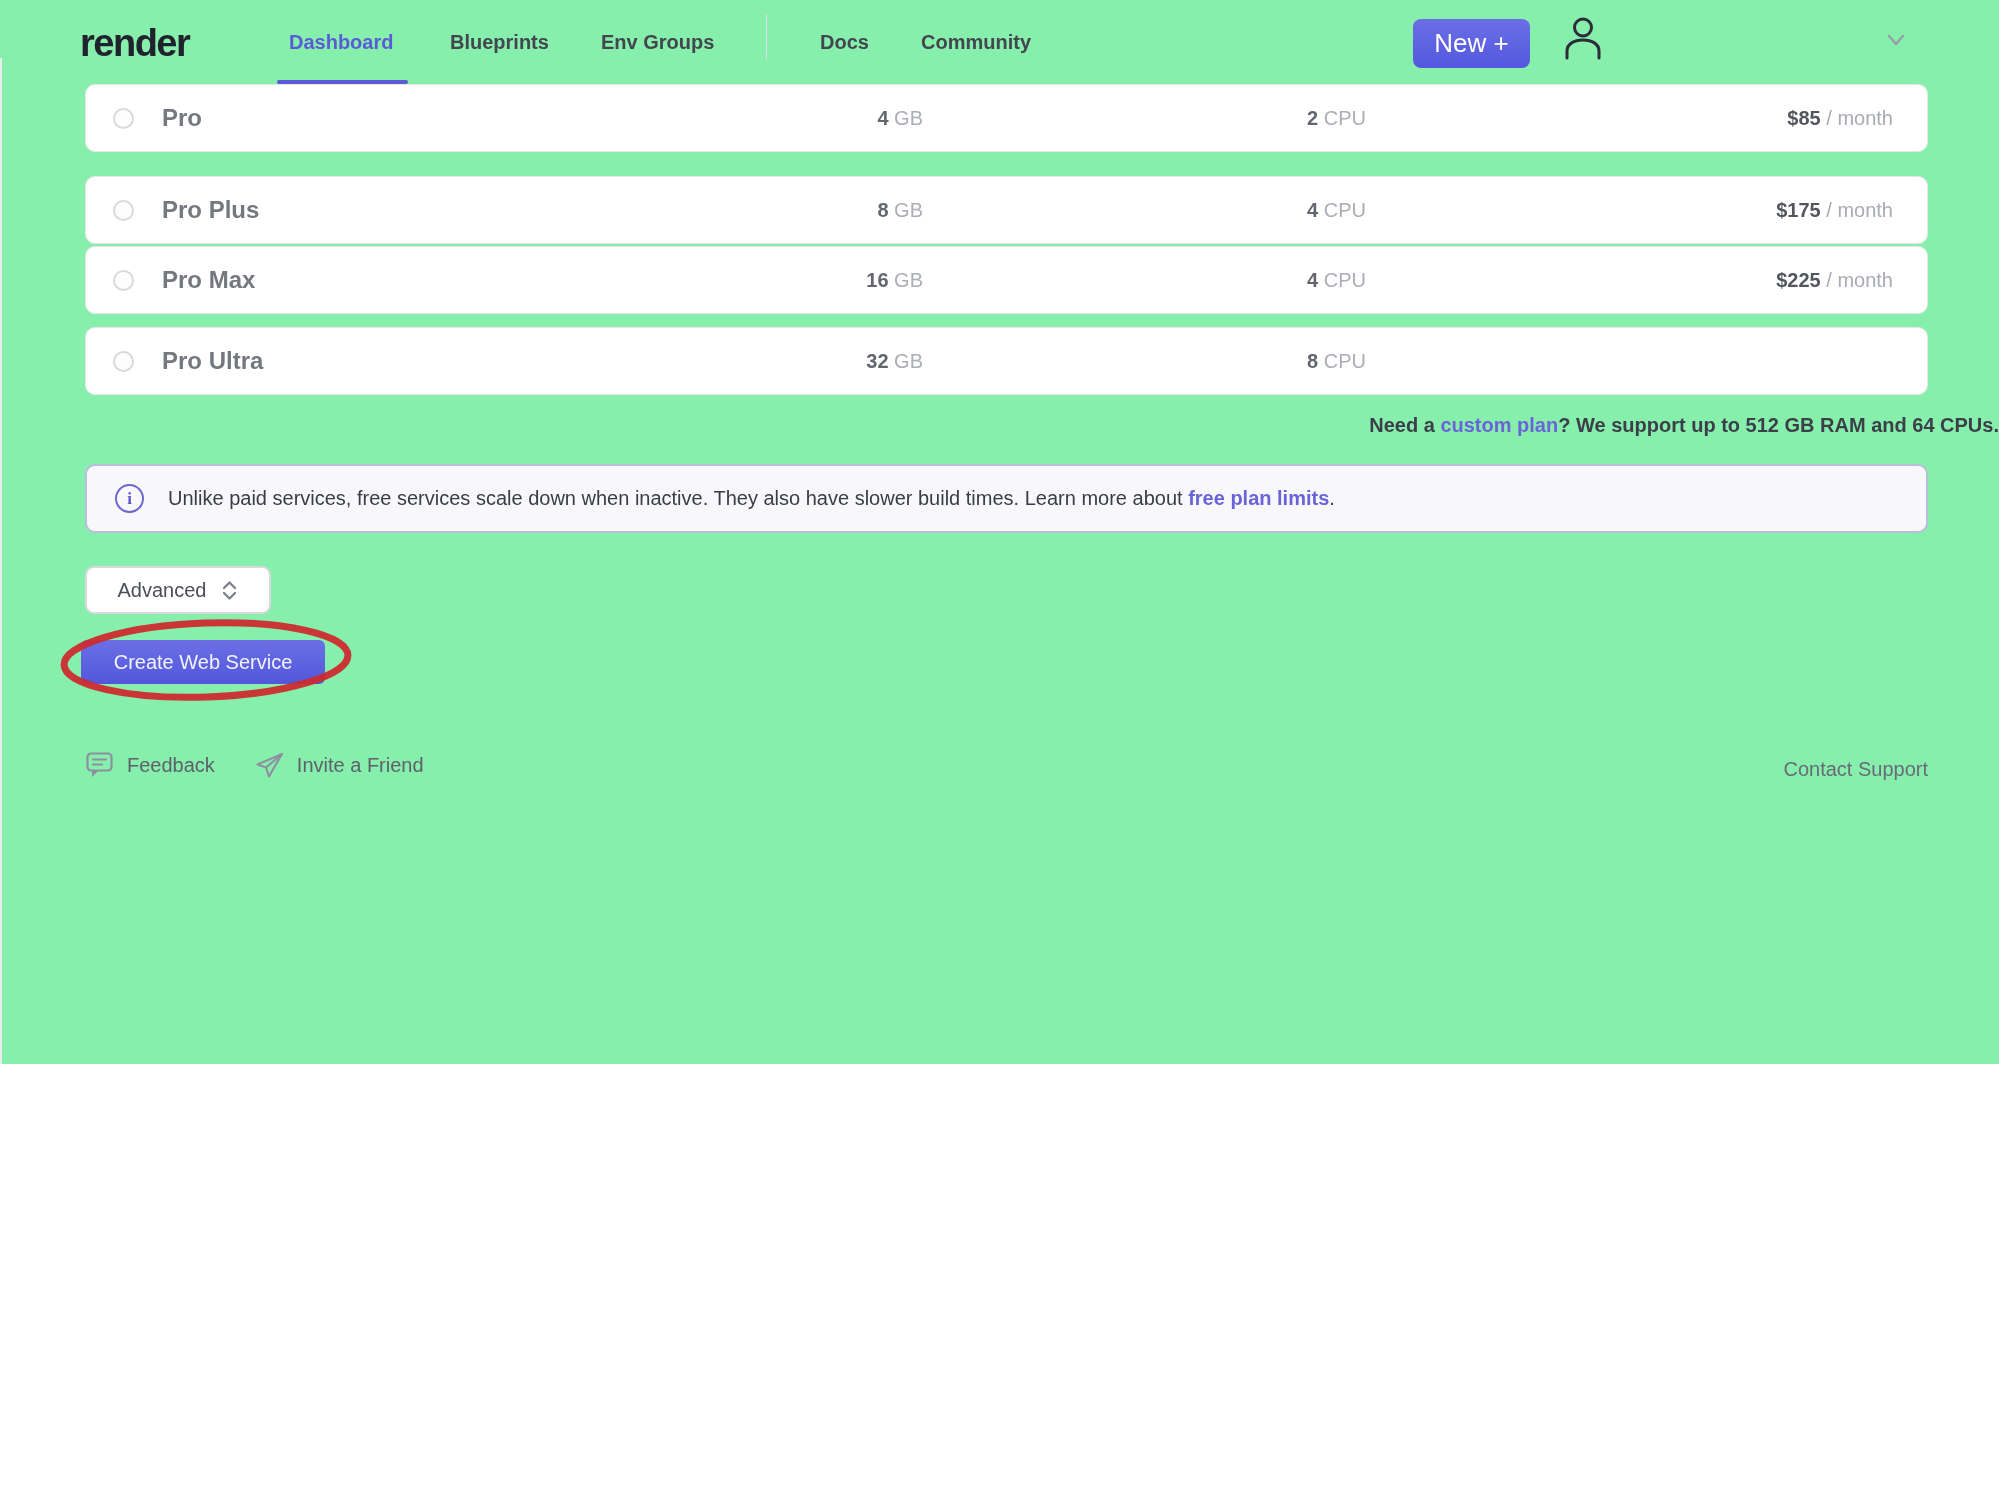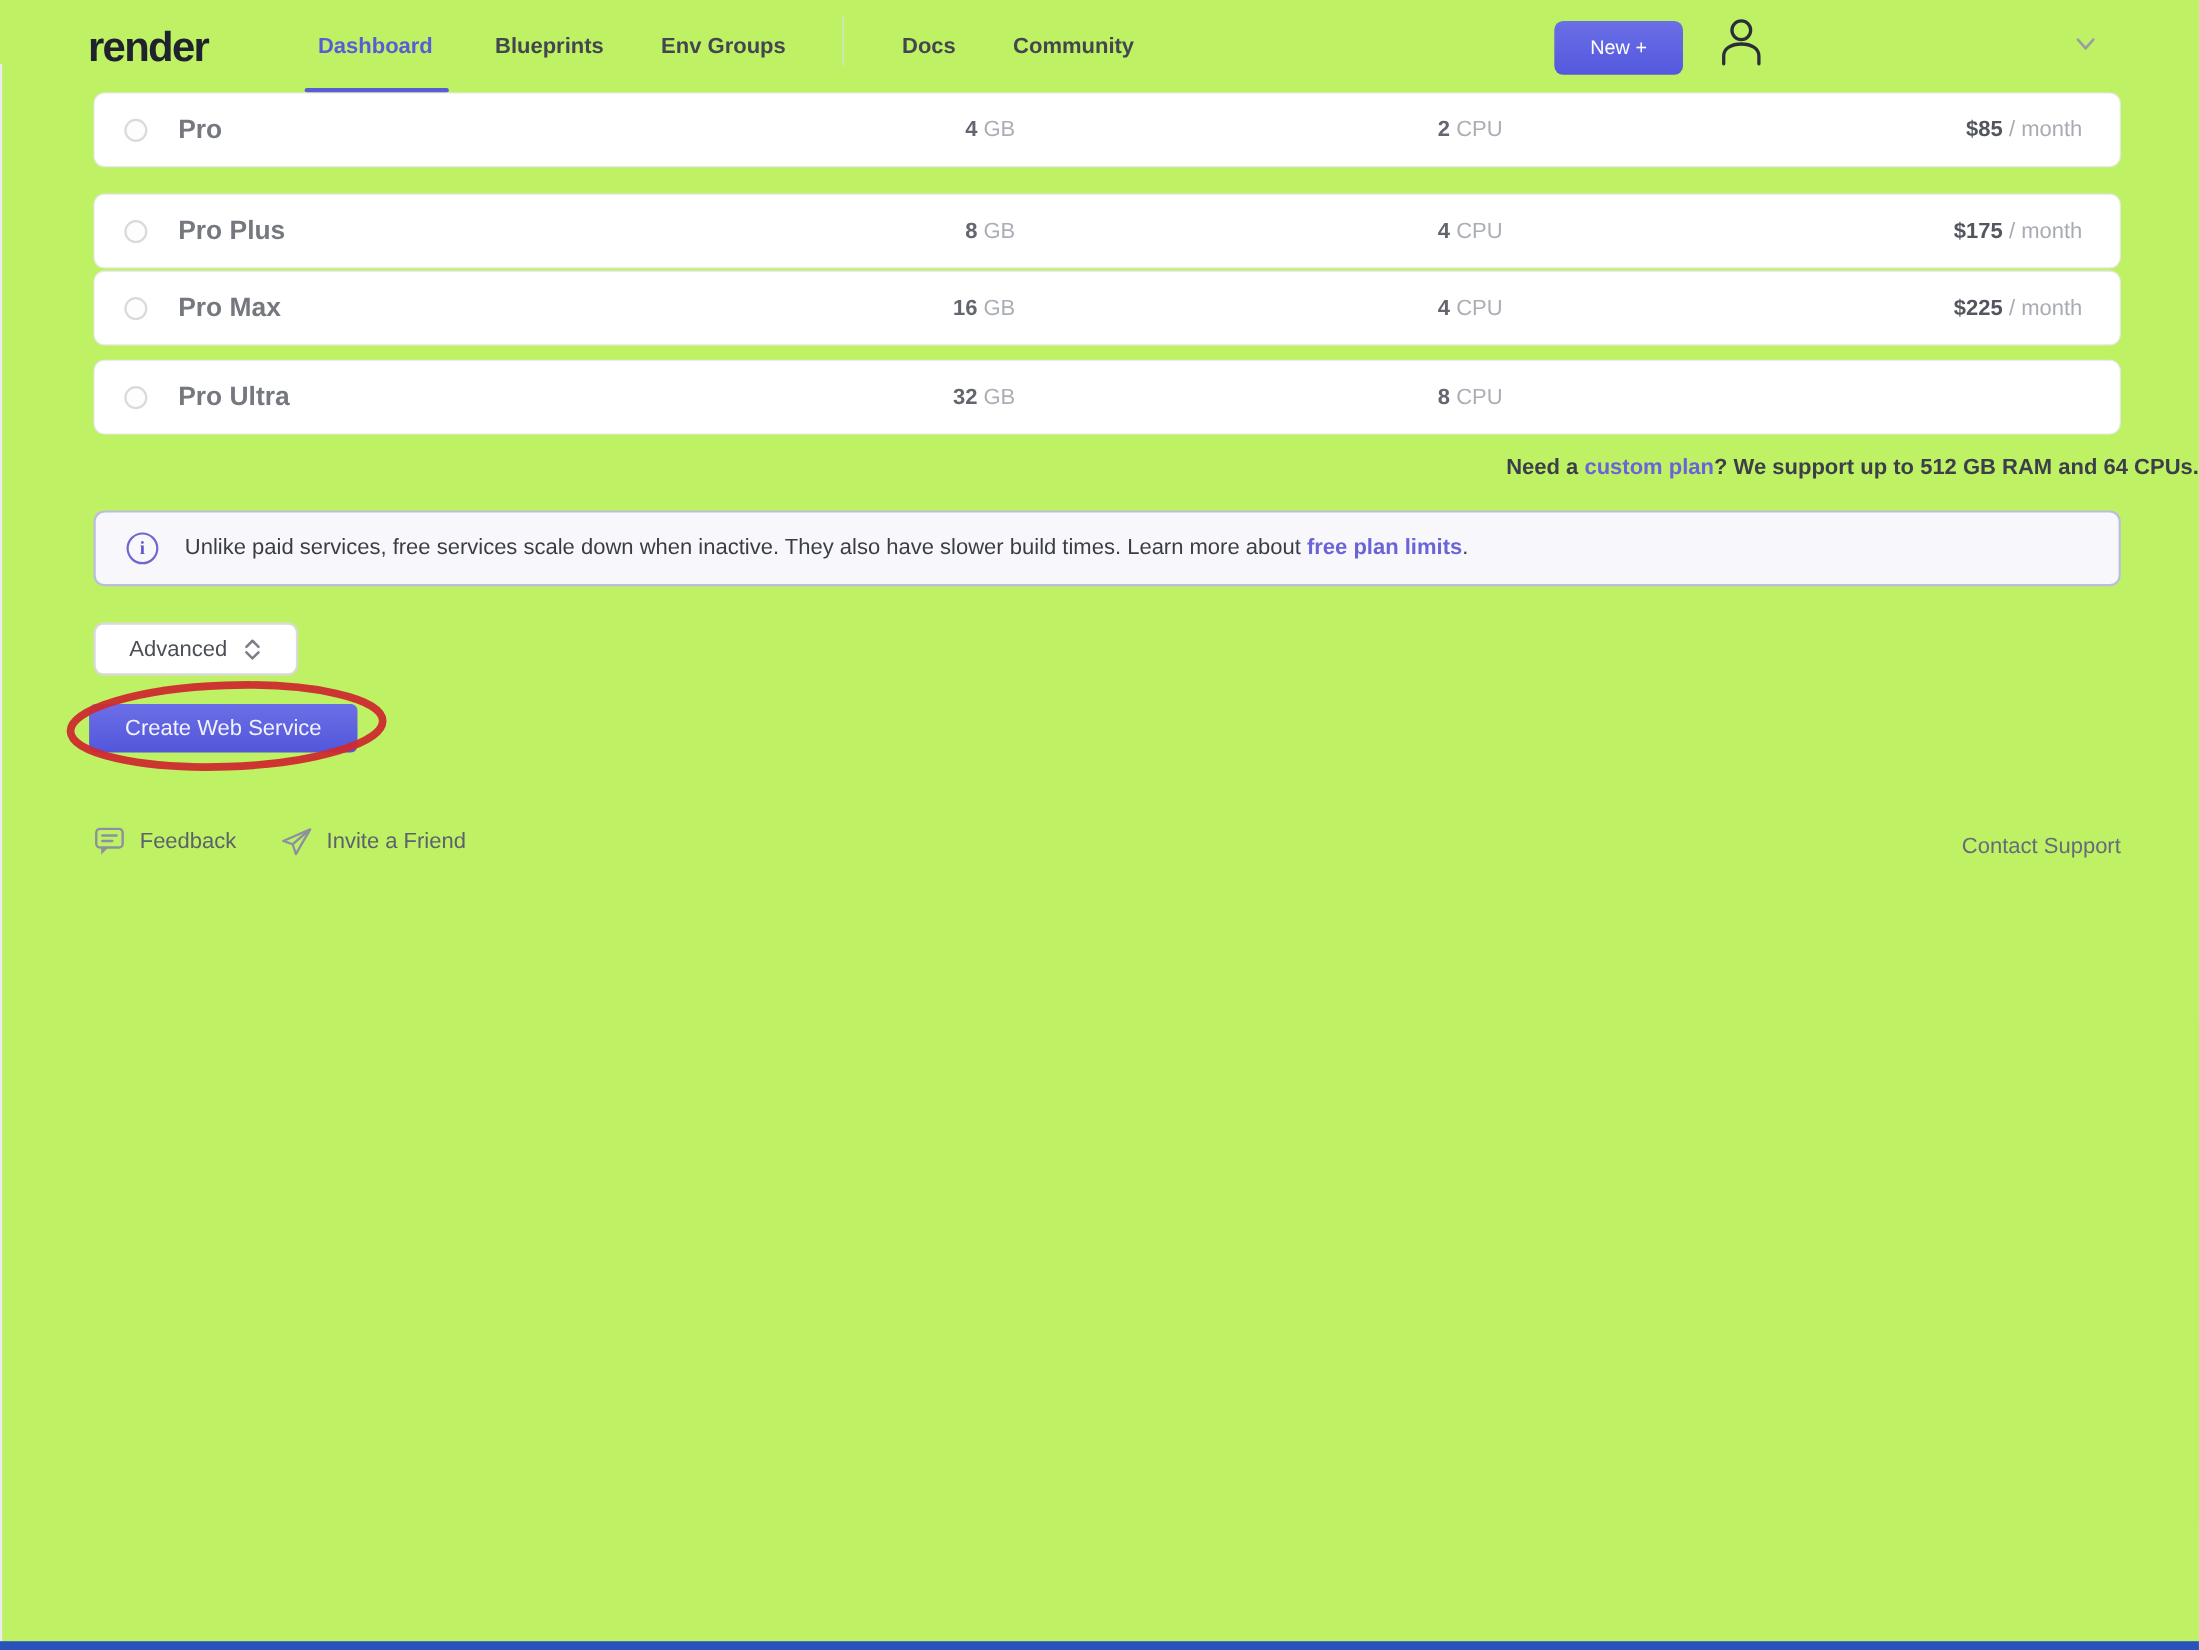--- a/index.html
+++ b/index.html
@@ -1,22 +1,22 @@
 <!DOCTYPE html>
 <html><head>
 <meta charset="utf-8">
 <style>
   * { box-sizing: border-box; margin: 0; padding: 0; }
   html, body { background: #ffffff; }
   body { font-family: "Liberation Sans", sans-serif; }
   #page {
     position: relative;
     width: 1999px;
-    height: 1500px;
-    background: #bef264;
+    height: 1064px;
+    background: #86efac;
     overflow: hidden;
   }
   .abs { position: absolute; }
 
   
   .logo {
     left: 80px; top: 22px;
     font-size: 38px; font-weight: 700; letter-spacing: -1.5px;
     color: #20232e;
   }
@@ -31,21 +31,21 @@
     background: #5a5cd6; border-radius: 3px;
   }
   .nav-divider {
     left: 766px; top: 14px; width: 1px; height: 46px;
     background: #dddde2;
   }
   .new-btn {
     left: 1413px; top: 19px; width: 117px; height: 49px;
     background: linear-gradient(180deg, #6a6fe6 0%, #5458dd 100%);
     border: none; border-radius: 8px;
-    color: #ffffff; font-size: 18px; font-weight: 500;
+    color: #ffffff; font-size: 26px; font-weight: 500;
     font-family: "Liberation Sans", sans-serif;
     display: flex; align-items: center; justify-content: center;
     cursor: pointer;
   }
   .user-icon { left: 1562px; top: 15px; width: 42px; height: 46px; cursor: pointer; }
   .header-chevron { left: 1886px; top: 33px; width: 20px; height: 14px; cursor: pointer; }
 
   
   .plan-card {
     left: 85px; width: 1843px; height: 68px;

